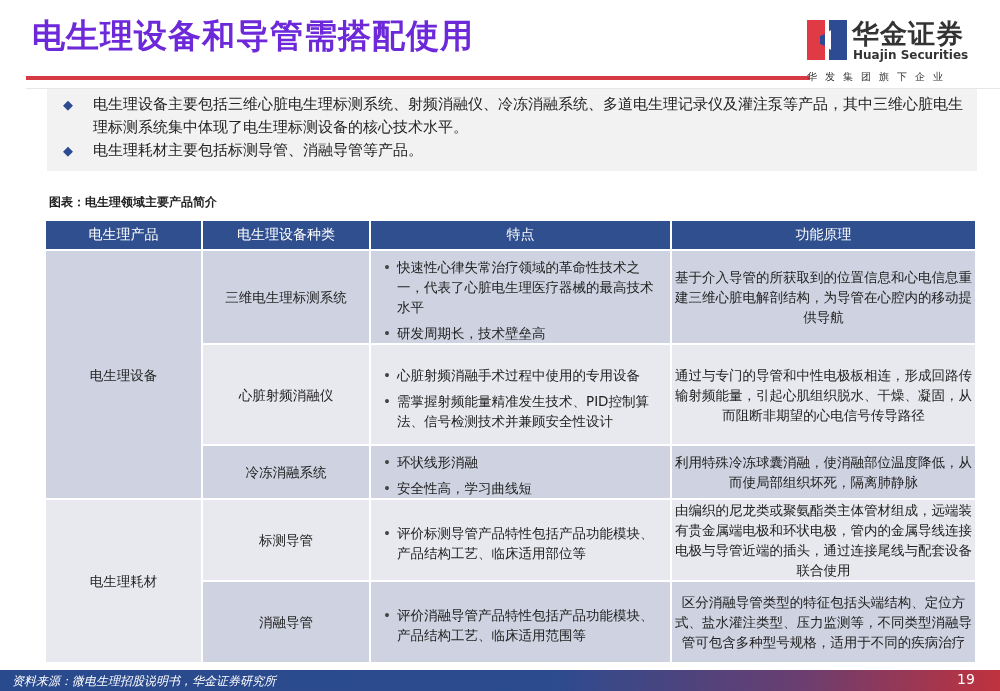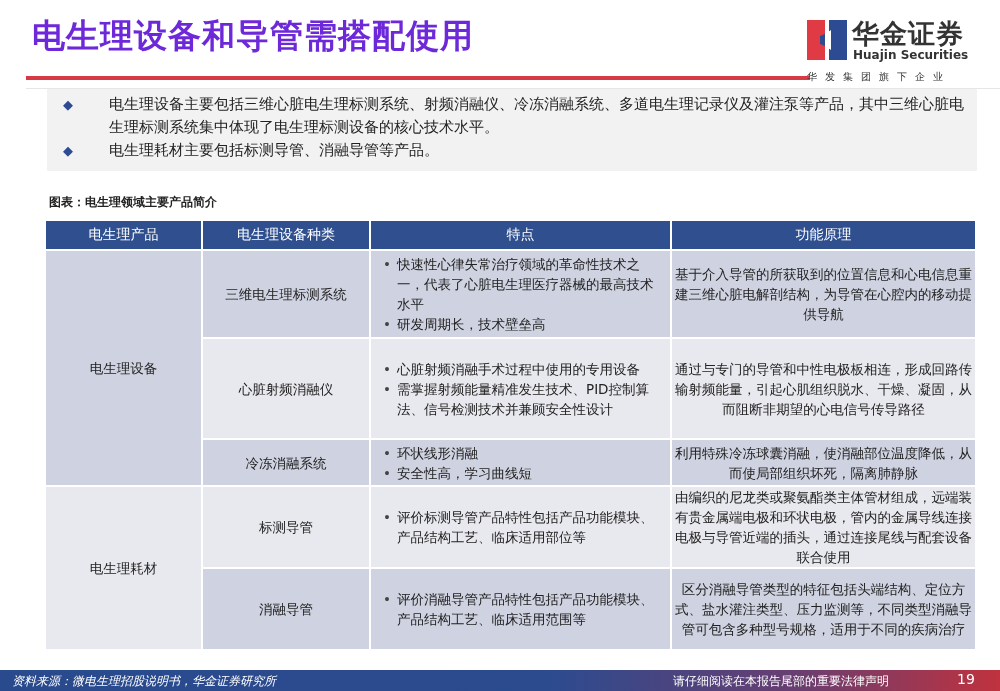--- a/index.html
+++ b/index.html
@@ -23,40 +23,40 @@
   .logo-cn { position: absolute; left: 45px; top: -2px; font-size: 27px; font-weight: bold; color: #333; letter-spacing: 1px; }
   .logo-en { position: absolute; left: 46px; top: 30px; font-size: 12px; font-weight: bold; color: #333; }
   .logo-sub { position: absolute; left: 0; top: 52px; font-size: 10px; color: #333; letter-spacing: 8px; white-space: nowrap; }
 
   .summary {
     position: absolute; left: 47px; top: 89px; width: 930px; height: 82px; background: #f2f2f2;
     padding: 4px 0 0 14px;
   }
   .summary .bullet { display: flex; align-items: flex-start; font-size: 15px; line-height: 23px; color: #222; }
   .summary .diamond { width: 32px; color: #2c4b93; font-size: 13px; flex-shrink: 0; padding-left: 2px; }
-  .summary .btext { width: 875px; margin-left: 16px; }
+  .summary .btext { width: 875px; }
 
   .caption { position: absolute; left: 49px; top: 194px; font-size: 12px; font-weight: bold; color: #222; }
 
   table.main {
     position: absolute; left: 44px; top: 221px; width: 931px;
     border-collapse: collapse; table-layout: fixed; font-size: 13.5px;
   }
   table.main th {
     background: #2f4f8f; color: #fff; font-weight: normal; font-size: 14px;
     height: 29px; border: 2px solid #fff; border-top: none; text-align: center;
   }
   table.main td { border: 2px solid #fff; color: #222; line-height: 20px; vertical-align: middle; }
   td.c-prod, td.c-type { text-align: center; }
   td.c-func { text-align: center; padding: 0 0; }
   td.c-feat { padding: 0 6px 0 10px; }
   .dark { background: #cfd2e0; }
   .light { background: #e8e9ef; }
   ul.feat { list-style: none; }
-  ul.feat li { position: relative; padding-left: 16px; }
+  ul.feat li { position: relative; padding-left: 16px; margin-top: 6px; }
   ul.feat li::before { content: "•"; position: absolute; left: 2px; top: 0; color: #444; }
 
   .footer {
     position: absolute; left: 0; top: 670px; width: 1000px; height: 37px;
     background: linear-gradient(90deg, #2a4a8e 0%, #2c4b8f 55%, #6a3e70 80%, #c0323e 100%);
     color: #fff; font-size: 12px;
   }
   .footer .source { position: absolute; left: 12px; top: 3px; font-style: italic; }
   .footer .legal { position: absolute; left: 673px; top: 3px; }
   .footer .page { position: absolute; left: 957px; top: 1px; font-size: 14px; }
@@ -157,15 +157,14 @@
           <li>评价消融导管产品特性包括产品功能模块、产品结构工艺、临床适用范围等</li>
         </ul>
       </td>
       <td class="c-func dark">区分消融导管类型的特征包括头端结构、定位方式、盐水灌注类型、压力监测等，不同类型消融导管可包含多种型号规格，适用于不同的疾病治疗</td>
     </tr>
   </tbody>
 </table>
 
 <div class="footer">
   <span class="source">资料来源：微电生理招股说明书，华金证券研究所</span>
-  <span class="legal">请仔细阅读在本报告尾部的重要法律声明</span>
   <span class="page">19</span>
 </div>
 
 </body></html>

